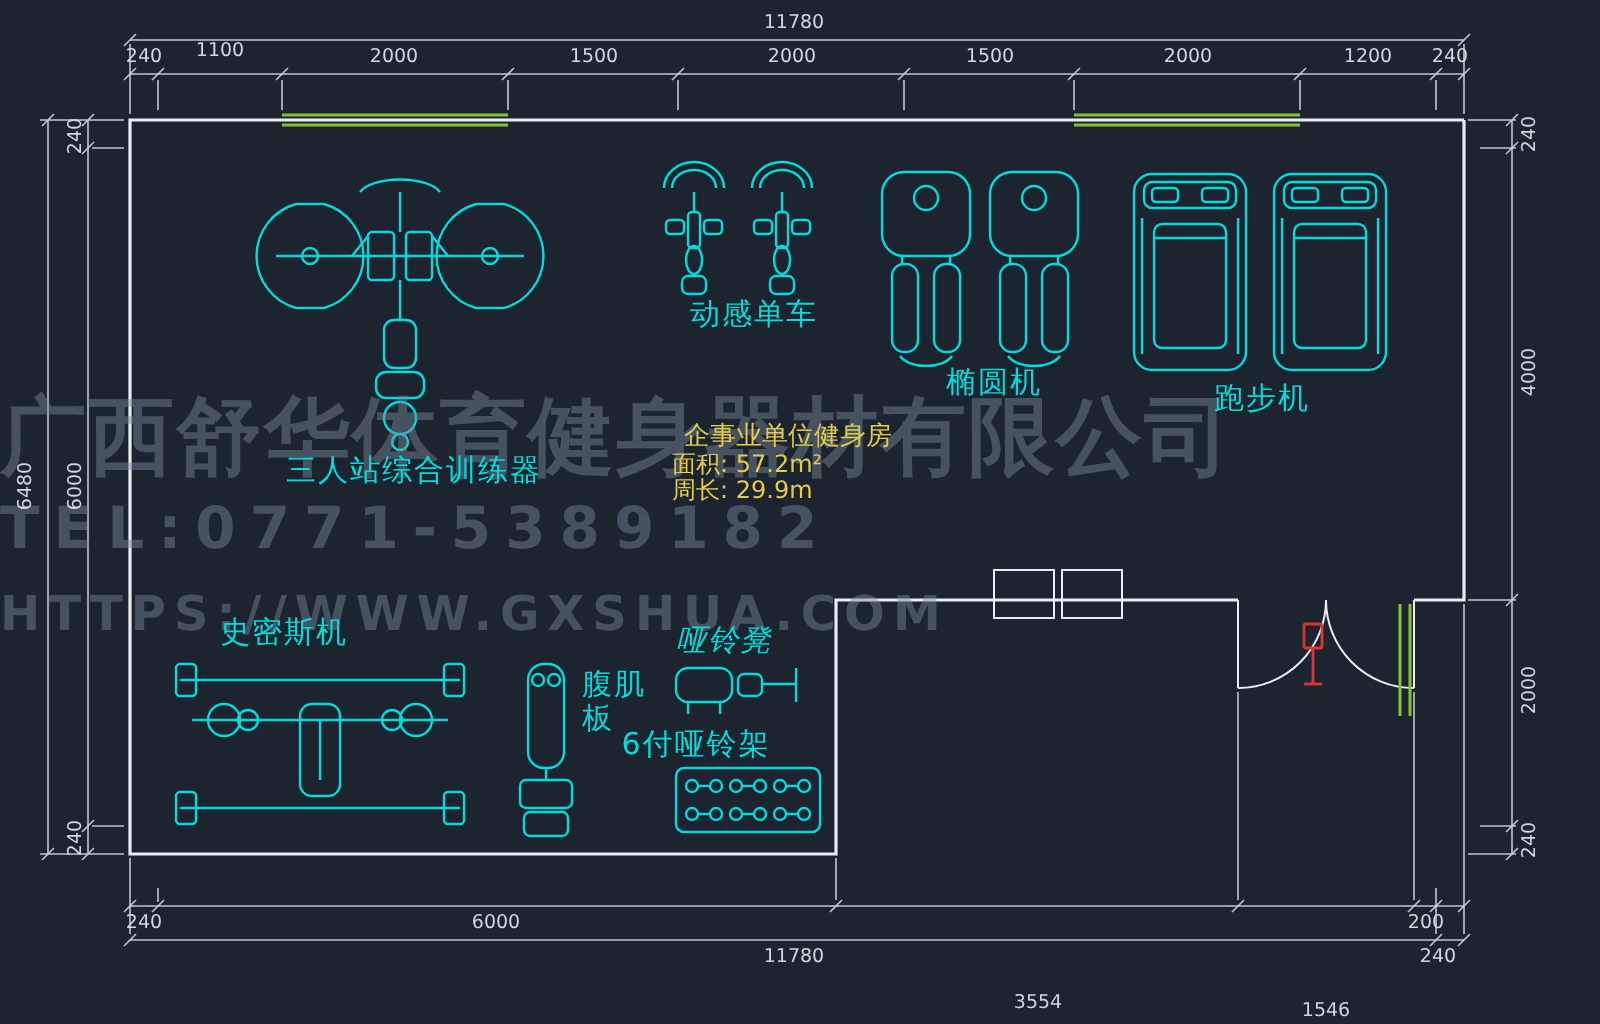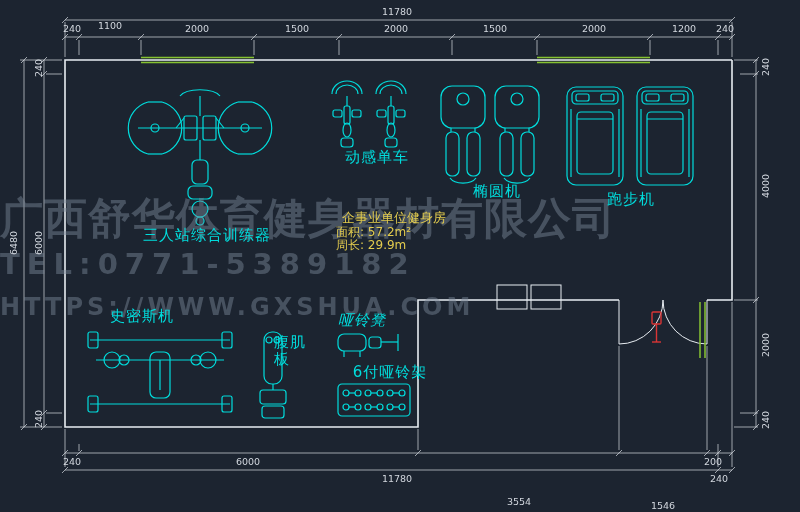--- a/index.html
+++ b/index.html
@@ -228,21 +228,21 @@
   <div class="dim" style="left:663px;top:456px;margin-top:44px;">1546</div>
   <div class="dim" style="left:713px;top:456px;">200</div>
   <div class="dim" style="left:397px;top:473px;">11780</div>
   <div class="dim" style="left:719px;top:473px;">240</div>
 
   <div class="eq-label" style="left:207px;top:227px;">三人站综合训练器</div>
   <div class="eq-label" style="left:377px;top:149px;">动感单车</div>
   <div class="eq-label" style="left:497px;top:183px;text-align:right;">椭圆机</div>
   <div class="eq-label" style="left:631px;top:191px;">跑步机</div>
   <div class="eq-label" style="left:142px;top:308px;">史密斯机</div>
-  <div class="eq-label stack" style="left:274px;top:334px;">腹肌板</div>
+  <div class="eq-label stack" style="left:291px;top:334px;">腹肌板</div>
   <div class="eq-label" style="left:362px;top:312px;font-style:italic;">哑铃凳</div>
-  <div class="eq-label" style="left:390px;top:364px;">6付哑铃架</div>
+  <div class="eq-label" style="left:348px;top:364px;">6付哑铃架</div>
 
   <div class="info big" style="left:342px;top:209px;">企事业单位健身房</div>
   <div class="info" style="left:336px;top:224px;">面积: 57.2m²</div>
   <div class="info" style="left:336px;top:237px;">周长: 29.9m</div>
 
 </div>
 
 </body></html>

